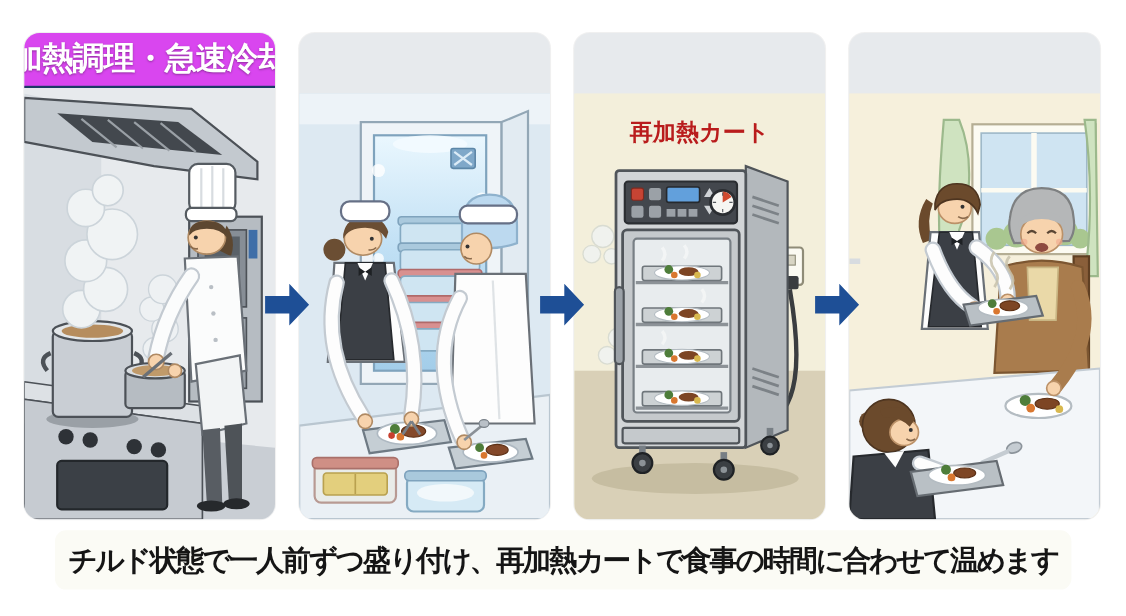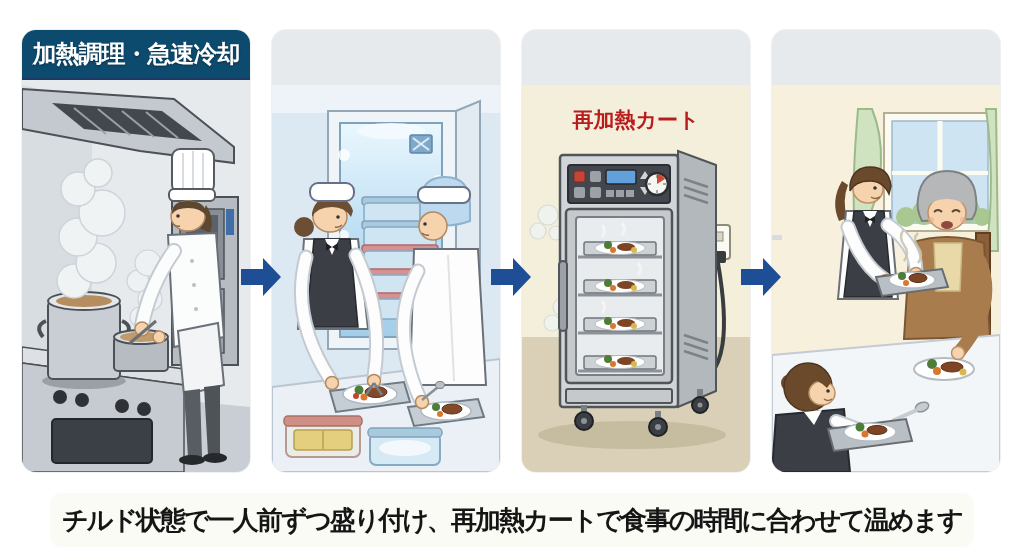--- a/index.html
+++ b/index.html
@@ -7,42 +7,42 @@
     width:1024px;height:560px;background:#ffffff;overflow:hidden;
     font-family:"Liberation Sans","DejaVu Sans",sans-serif;
   }
   .stage{position:relative;width:1024px;height:560px;background:#fff;}
   .panels{position:absolute;left:22px;top:30px;display:flex;gap:22px;}
   .panel{
     width:228px;height:442px;border-radius:14px;overflow:hidden;
     position:relative;background:#e7eaed;box-shadow:0 0 0 1px rgba(0,0,0,0.06);
   }
   .panel-header{
-    height:50px;background:#0c4a6e;color:#fff;display:flex;
+    height:50px;background:#d946ef;color:#fff;display:flex;
     align-items:center;justify-content:center;font-weight:bold;
-    font-size:24px;letter-spacing:-1px;border-bottom:2px solid #1d3a66;
+    font-size:29px;letter-spacing:-1px;border-bottom:2px solid #1d3a66;
     box-sizing:border-box;text-shadow:0 1px 2px rgba(0,0,0,0.35);
     white-space:nowrap;
   }
   .panel-body{position:absolute;left:0;top:55px;width:228px;height:387px;}
   .panel-body svg{display:block;width:228px;height:387px;}
   .p1 .panel-body{background:#e7eaed;}
   .p2 .panel-body{background:#dde9f2;}
   .p3 .panel-body{background:#f3efdb;}
   .p4 .panel-body{background:#f6f0dc;}
   .equipment-label{
     position:absolute;top:76px;left:0;width:100%;text-align:center;
     font-weight:bold;font-size:21px;color:#b91c1c;letter-spacing:0;
     z-index:3;
   }
   .flow-arrow{position:absolute;top:254px;width:44px;height:46px;z-index:5;}
   .flow-arrow svg{display:block;width:44px;height:46px;}
   .arrow-1{left:239px;} .arrow-2{left:489px;} .arrow-3{left:739px;}
   .caption-bar{
-    position:absolute;left:50px;top:493px;width:924px;height:54px;
+    position:absolute;left:50px;top:482px;width:924px;height:54px;
     background:#fbfbf5;border-radius:10px;display:flex;align-items:center;
     justify-content:center;
   }
   .caption-text{
     font-weight:bold;font-size:26px;letter-spacing:-2px;color:#151515;
     white-space:nowrap;
   }
 </style>
 </head>
 <body>

